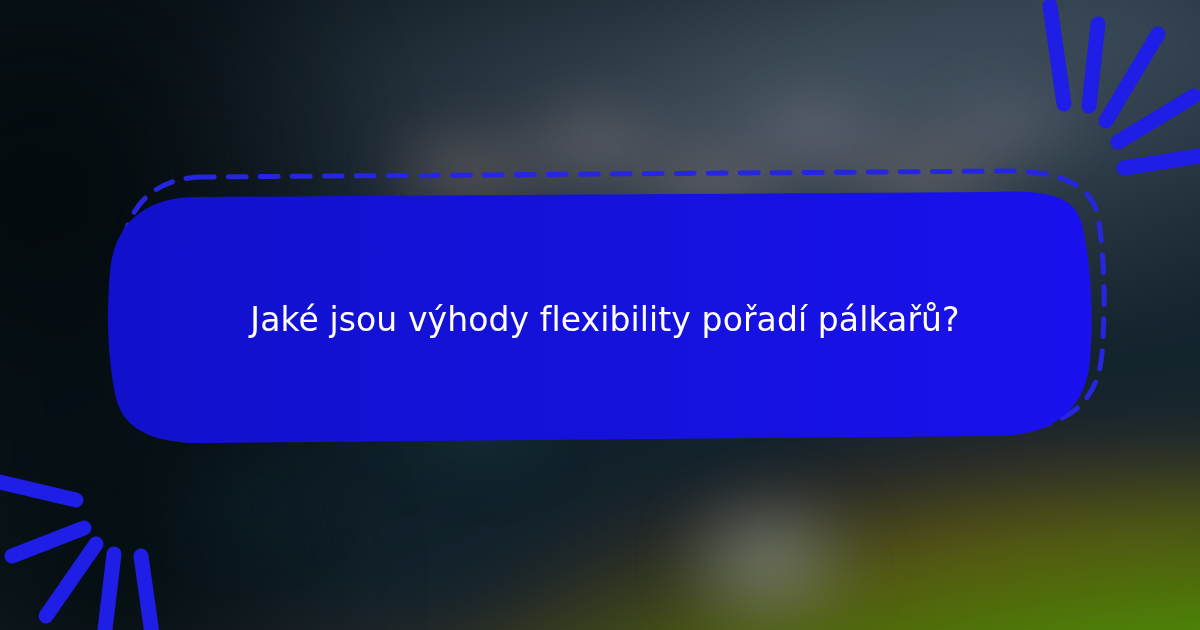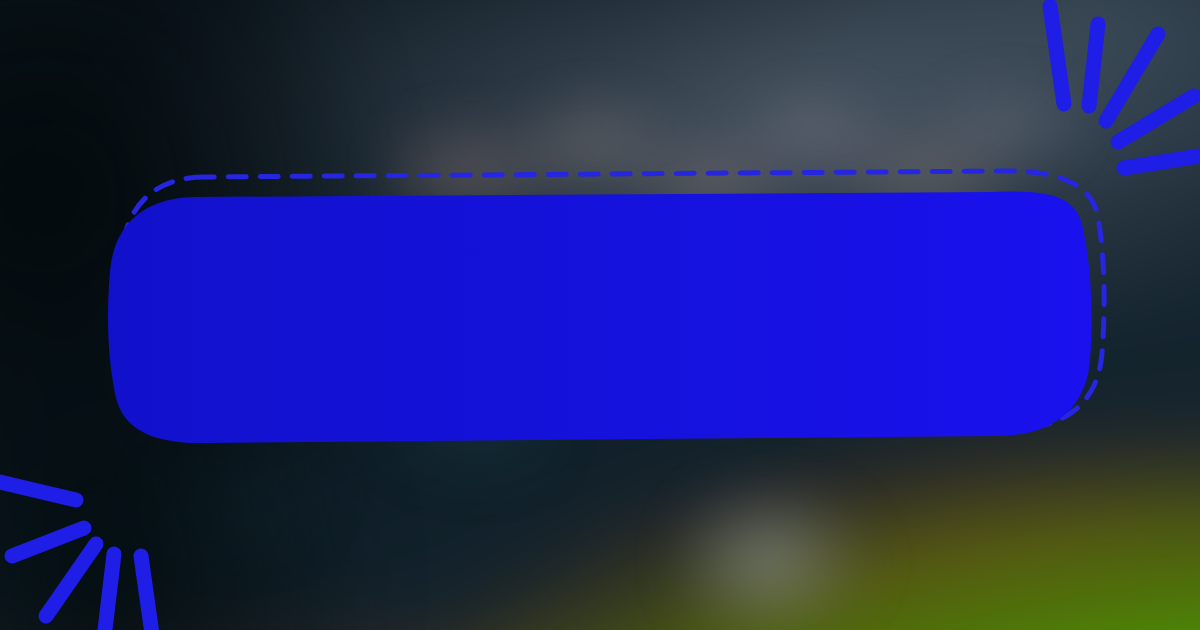--- a/index.html
+++ b/index.html
@@ -188,14 +188,15 @@
                C 106 318, 108 360, 116 398
                C 124 430, 154 444, 205 443
                L 1000 436
                C 1052 435, 1086 410, 1090 360
                C 1094 308, 1090 258, 1082 224
                C 1074 194, 1044 190, 992 192
                Z" fill="url(#bubbleFill)"></path>
     </svg>
   </div>
 
+  <div id="bubble-text">Jaké jsou výhody flexibility pořadí pálkařů?</div>
 
 </div>
 
 </body></html>

